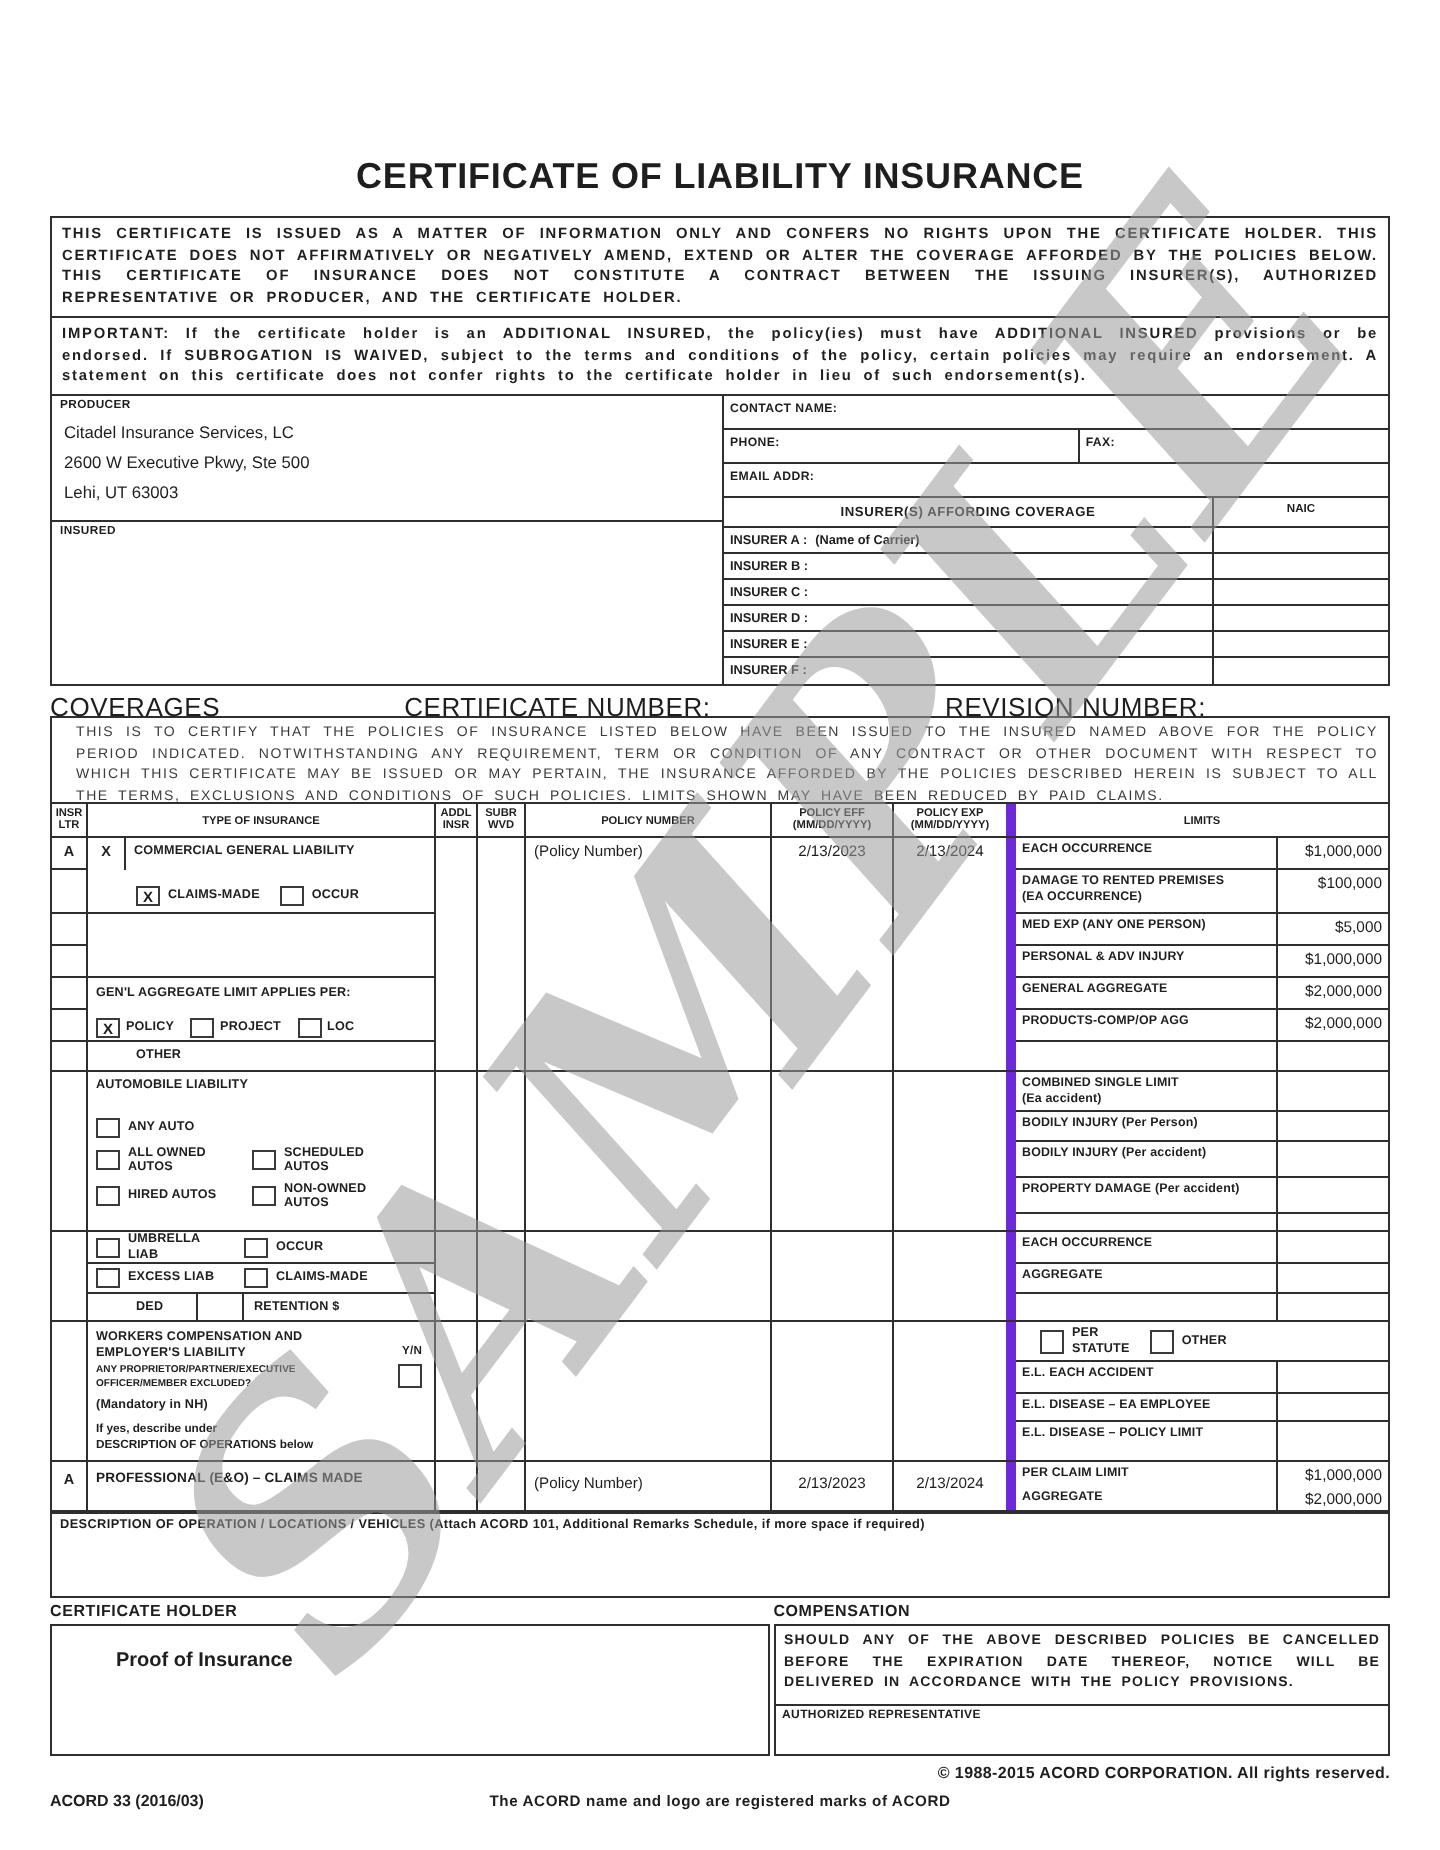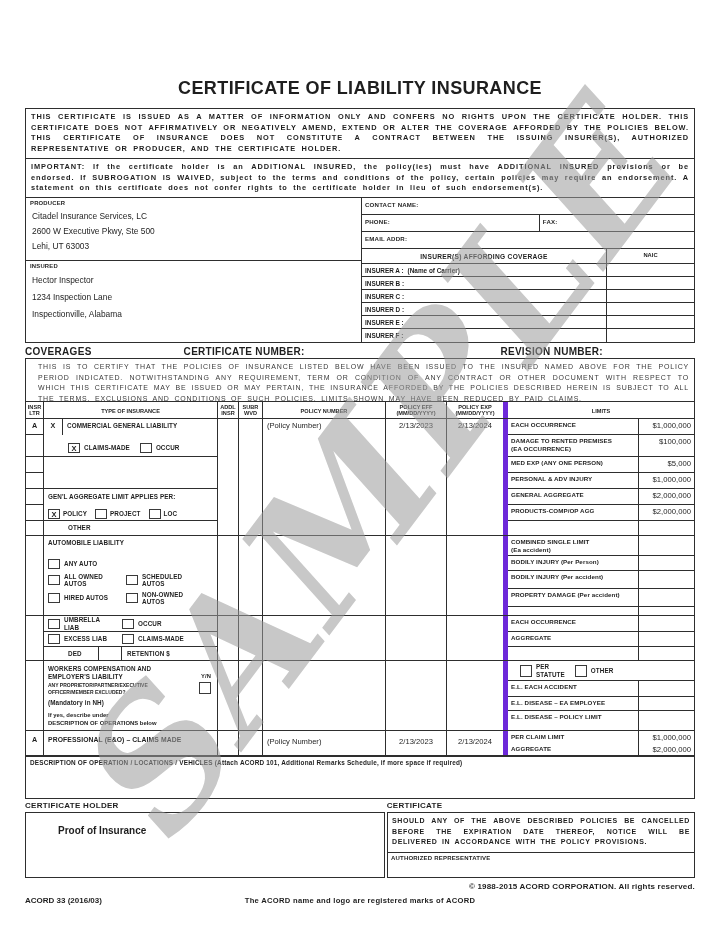--- a/index.html
+++ b/index.html
@@ -42,21 +42,21 @@
   .affrow .aff { flex:1; text-align:center; font-size:6.6px; font-weight:bold; padding-top:4px; letter-spacing:.3px; }
   .affrow .naic { width:88px; border-left:1px solid #2e2e2e; text-align:center; font-size:5.8px;
                   font-weight:bold; padding-top:3px; }
   .insrow { display:flex; border-bottom:1px solid #2e2e2e; height:13px; }
   .insrow:last-child { border-bottom:none; }
   .insrow .il { flex:1; font-size:6.4px; font-weight:bold; padding:3px 0 0 3px; }
   .insrow .il .carrier { font-weight:bold; margin-left:4px; }
   .insrow .inaic { width:88px; border-left:1px solid #2e2e2e; }
 
   
-  .cov-strip { height:15px; display:flex; font-size:10px; font-weight:bold; padding-top:3px; letter-spacing:.3px; }
+  .cov-strip { height:15px; display:flex; font-size:13px; font-weight:normal; padding-top:3px; letter-spacing:.3px; }
   .cov-strip .cert-num { margin-left:92px; }
   .cov-strip .rev-num { margin-left:auto; margin-right:92px; }
 
   .certify { border:1px solid #2e2e2e; font-size:7px; padding:3px 5px 2px 12px; text-align:justify;
              line-height:1.5; letter-spacing:.8px; word-spacing:2px; color:#3a3a3a; height:44px; overflow:hidden; }
 
   
   .ctable { border:1px solid #2e2e2e; margin-top:-1px; }
   .thead { display:flex; height:17px; border-bottom:1px solid #2e2e2e; font-size:5.6px; font-weight:bold;
            text-align:center; }
@@ -134,25 +134,20 @@
       <div class="party-box producer-box">
         <div class="plabel">PRODUCER</div>
         <div class="party-lines">
           <div>Citadel Insurance Services, LC</div>
           <div>2600 W Executive Pkwy, Ste 500</div>
           <div>Lehi, UT 63003</div>
         </div>
       </div>
       <div class="party-box insured-box">
         <div class="plabel">INSURED</div>
-        <div class="party-lines">
-          <div>Hector Inspector</div>
-          <div>1234 Inspection Lane</div>
-          <div>Inspectionville, Alabama</div>
-        </div>
       </div>
     </div>
     <div class="info-right">
       <div class="crow">CONTACT NAME:</div>
       <div class="crow split">
         <div class="ph">PHONE:</div>
         <div class="fx">FAX:</div>
       </div>
       <div class="crow">EMAIL ADDR:</div>
       <div class="affrow">
@@ -456,21 +451,21 @@
             <div class="lv">$2,000,000</div>
           </div>
       </div>
     </div>
 
     <div class="desc-row">DESCRIPTION OF OPERATION / LOCATIONS / VEHICLES (Attach ACORD 101, Additional Remarks Schedule, if more space if required)</div>
   </div>
 
   <div class="bottom-strip">
     <span>CERTIFICATE HOLDER</span>
-    <span class="cancel-l">CERTIFICATE</span>
+    <span class="cancel-l">COMPENSATION</span>
   </div>
   <div class="bottom-boxes">
     <div class="holder-box">Proof of Insurance</div>
     <div class="cancel-box">
       <div class="cancel-text">SHOULD ANY OF THE ABOVE DESCRIBED POLICIES BE CANCELLED BEFORE THE EXPIRATION DATE THEREOF, NOTICE WILL BE DELIVERED IN ACCORDANCE WITH THE POLICY PROVISIONS.</div>
       <div class="auth-area">AUTHORIZED REPRESENTATIVE</div>
     </div>
   </div>
 
   <div class="copyright">© 1988-2015 ACORD CORPORATION.  All rights reserved.</div>

